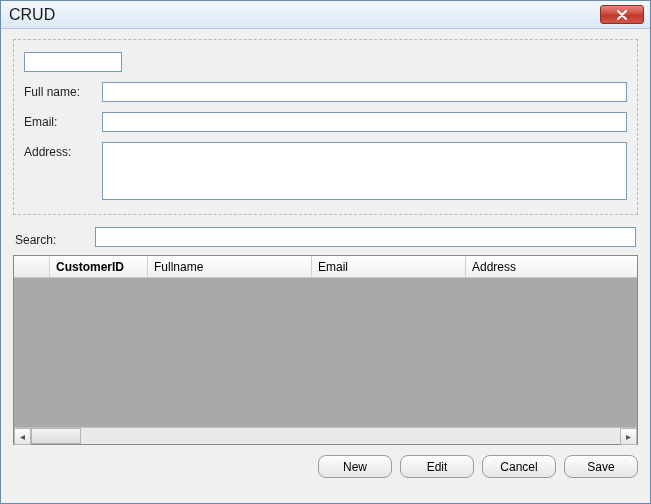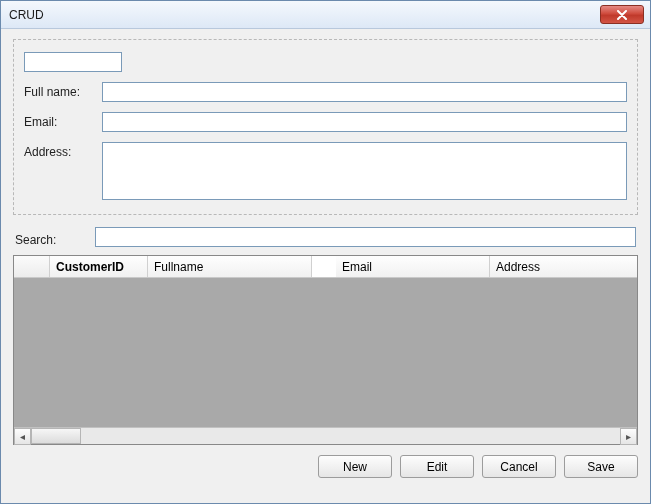--- a/index.html
+++ b/index.html
@@ -24,21 +24,21 @@
     height: 28px;
     background: linear-gradient(#f4f8fd, #dde8f6);
     border-bottom: 1px solid #b8c8dc;
     display: flex;
     align-items: center;
     padding: 0 6px 0 8px;
   }
   .titlebar .title {
     flex: 1;
     color: #1a1a1a;
-    font-size: 12px;
+    font-size: 16px;
   }
   .close-btn {
     width: 44px;
     height: 19px;
     background: linear-gradient(#e68a84, #cf4b3d 45%, #c0392b 55%, #d35445);
     border: 1px solid #8a2f23;
     border-radius: 3px;
     display: flex;
     align-items: center;
     justify-content: center;
@@ -111,21 +111,21 @@
     border-right: 1px solid #d0d0d0;
     padding: 3px 6px;
     font-size: 12px;
     background: linear-gradient(#fefefe, #f1f1f1);
     display:flex;
     align-items:center;
   }
   .gh.rowhdr { width: 36px; background: linear-gradient(#fbfbfb,#ececec); }
   .gh.c1 { width: 98px; font-weight: bold; }
   .gh.c2 { width: 164px; text-align: center; }
-  .gh.c3 { width: 154px; margin-left: 24px; }
+  .gh.c3 { width: 154px; }
   .gh.c4 { flex:1; border-right:none; }
   .grid-body {
     flex: 1;
     background: #a9a9a9;
   }
   .hscroll {
     height: 17px;
     background: #f0f0f0;
     border-top: 1px solid #c1c1c1;
     display: flex;
@@ -146,21 +146,21 @@
     display: flex;
     justify-content: flex-end;
     gap: 8px;
     margin-top: 10px;
   }
   .btn {
     width: 74px;
     height: 23px;
     background: linear-gradient(#fdfdfd, #e6e6e6);
     border: 1px solid #9c9c9c;
-    border-radius: 3px;
+    border-radius: 8px;
     font: inherit;
     cursor: pointer;
   }
   ::-webkit-scrollbar { width:17px; }
   ::-webkit-scrollbar-track { background:#f0f0f0; }
   ::-webkit-scrollbar-thumb { background:#cdcdcd; border:1px solid #b5b5b5; }
   ::-webkit-scrollbar-button { background:linear-gradient(#fdfdfd,#e5e5e5); border:1px solid #b5b5b5; height:17px; }
 </style>
 </head>
 <body>

